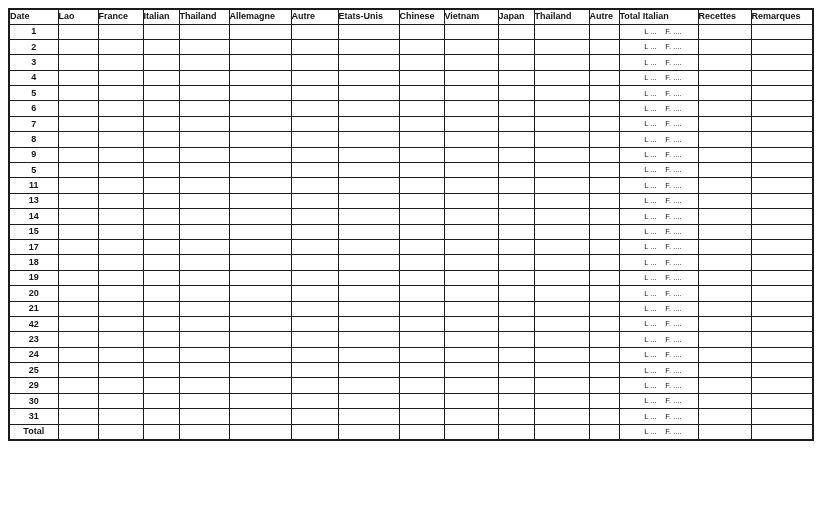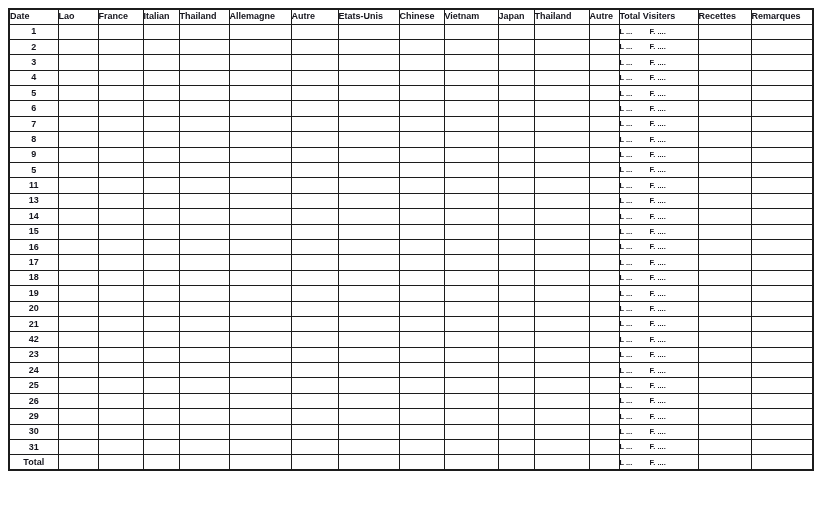--- a/index.html
+++ b/index.html
@@ -44,23 +44,23 @@
   }
   td.c-date {
     font-size: 9px;
     font-weight: bold;
     color: #15151d;
     text-align: center;
     line-height: 1;
   }
   td.c-visit {
     font-size: 7.5px;
-    font-weight: bold;
+    font-weight: normal;
     color: #15151d;
-    text-align: left;
+    text-align: center;
     line-height: 1;
     padding-left: 4px;
   }
   td.c-visit .v-l {
     display: inline-block;
     width: 30px;
   }
   td.c-visit .v-f {
     display: inline-block;
   }
@@ -97,21 +97,21 @@
         <th>Italian</th>
         <th>Thailand</th>
         <th>Allemagne</th>
         <th>Autre</th>
         <th>Etats-Unis</th>
         <th>Chinese</th>
         <th>Vietnam</th>
         <th>Japan</th>
         <th>Thailand</th>
         <th>Autre</th>
-        <th>Total Visiters</th>
+        <th>Total Italian</th>
         <th>Recettes</th>
         <th>Remarques</th>
       </tr>
     </thead>
     <tbody id="register-body">
         <tr>
     <td class="c-date">1</td>
     <td></td>
     <td></td>
     <td></td>
@@ -356,38 +356,20 @@
     <td></td>
     <td></td>
     <td></td>
     <td></td>
     <td></td>
     <td class="c-visit"><span class="v-l">L ...</span><span class="v-f">F. ....</span></td>
     <td></td>
     <td></td>
   </tr>
         <tr>
-    <td class="c-date">16</td>
-    <td></td>
-    <td></td>
-    <td></td>
-    <td></td>
-    <td></td>
-    <td></td>
-    <td></td>
-    <td></td>
-    <td></td>
-    <td></td>
-    <td></td>
-    <td></td>
-    <td class="c-visit"><span class="v-l">L ...</span><span class="v-f">F. ....</span></td>
-    <td></td>
-    <td></td>
-  </tr>
-        <tr>
     <td class="c-date">17</td>
     <td></td>
     <td></td>
     <td></td>
     <td></td>
     <td></td>
     <td></td>
     <td></td>
     <td></td>
     <td></td>
@@ -519,38 +501,20 @@
     <td></td>
     <td></td>
     <td></td>
     <td></td>
     <td class="c-visit"><span class="v-l">L ...</span><span class="v-f">F. ....</span></td>
     <td></td>
     <td></td>
   </tr>
         <tr>
     <td class="c-date">25</td>
-    <td></td>
-    <td></td>
-    <td></td>
-    <td></td>
-    <td></td>
-    <td></td>
-    <td></td>
-    <td></td>
-    <td></td>
-    <td></td>
-    <td></td>
-    <td></td>
-    <td class="c-visit"><span class="v-l">L ...</span><span class="v-f">F. ....</span></td>
-    <td></td>
-    <td></td>
-  </tr>
-        <tr>
-    <td class="c-date">26</td>
     <td></td>
     <td></td>
     <td></td>
     <td></td>
     <td></td>
     <td></td>
     <td></td>
     <td></td>
     <td></td>
     <td></td>

